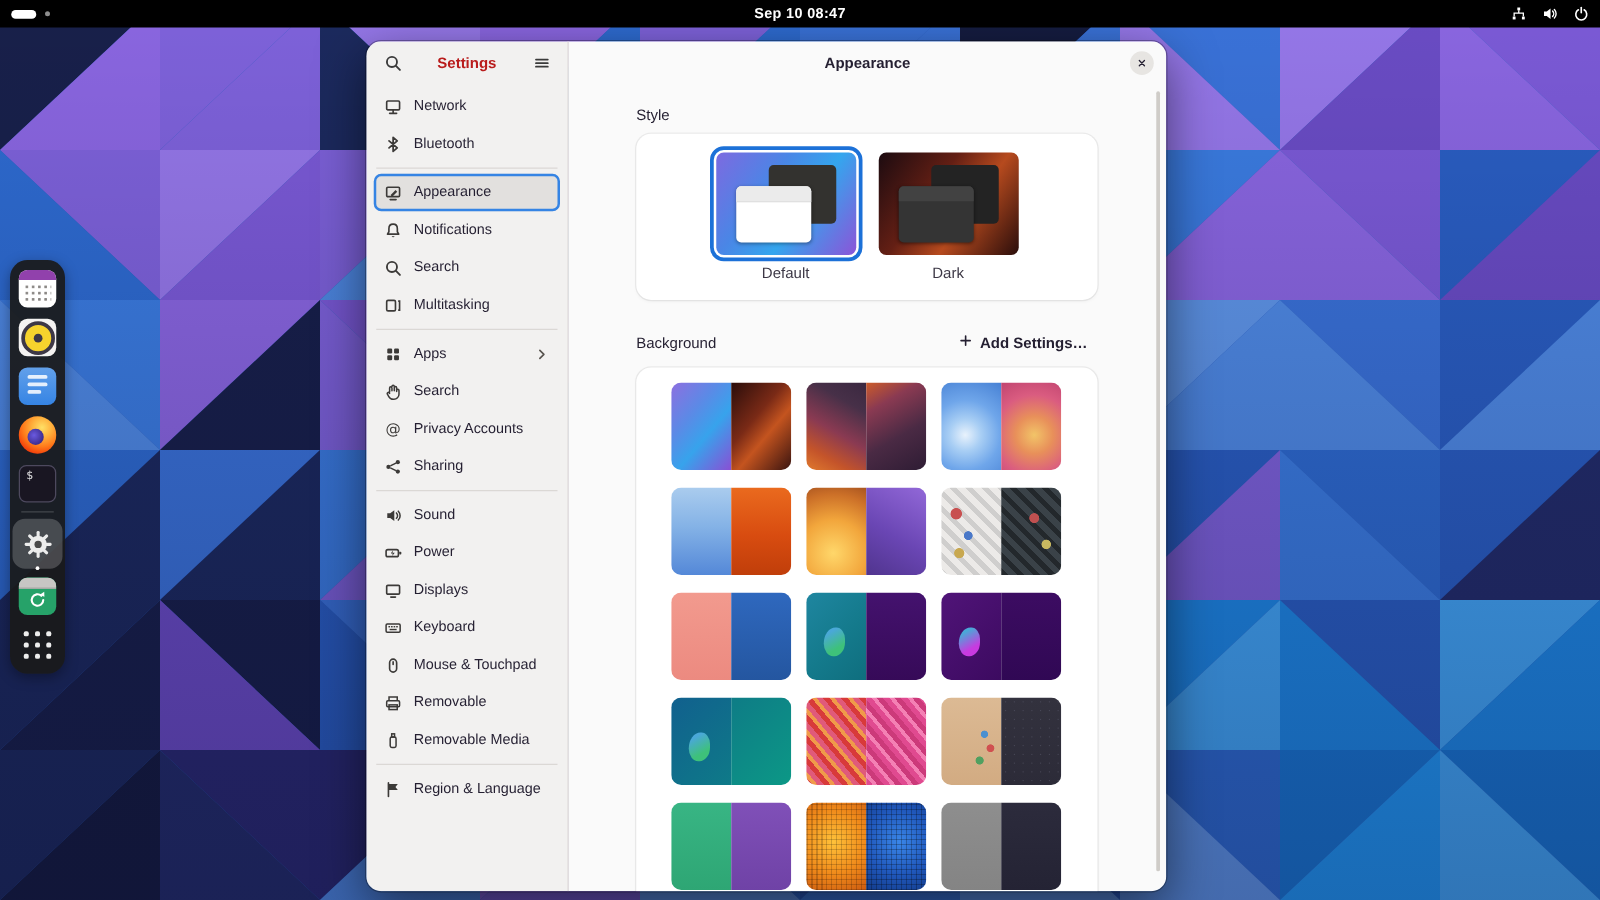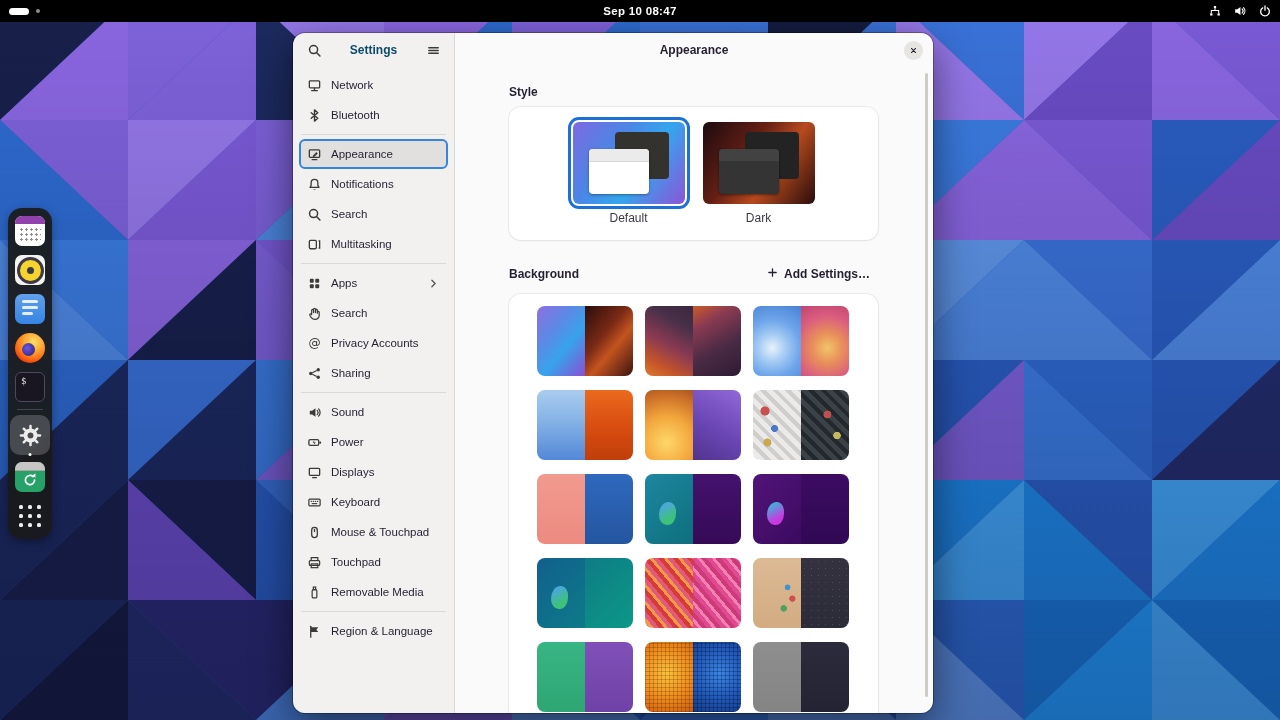--- a/index.html
+++ b/index.html
@@ -52,36 +52,36 @@
   .sw-arrow{position:absolute;left:7px;top:10px}
   .grid-dots{display:grid;grid-template-columns:repeat(3,4px);grid-auto-rows:4px;gap:5px}
   .grid-dots span{width:4px;height:4px;border-radius:1.5px;background:#ededed}
 
   
   .window{position:absolute;left:293px;top:33px;width:640px;height:680px;border-radius:12px;overflow:hidden;
           display:flex;z-index:40;box-shadow:0 12px 38px rgba(0,0,0,.5),0 0 0 1px rgba(0,0,0,.28)}
   .sidebar{width:162px;background:#f2f1f0;border-right:1px solid #dbd8d5;display:flex;flex-direction:column;box-sizing:border-box}
   .sidebar-header{height:34px;display:flex;align-items:center;padding:0 9px;gap:2px}
   .hdr-btn{width:24px;height:24px;border-radius:6px;display:flex;align-items:center;justify-content:center;color:#3a3a3a}
-  .sidebar-title{flex:1;text-align:center;font-weight:bold;font-size:12px;color:#0c4a6e}
+  .sidebar-title{flex:1;text-align:center;font-weight:bold;font-size:12px;color:#b91c1c}
   .sidebar-items{flex:1;padding:3px 6px;overflow:hidden}
   .side-item{height:30px;display:flex;align-items:center;gap:9px;padding:0 8px;border-radius:6px;color:#241f31}
   .side-item .ico{display:flex;color:#3c3a38}
   .side-item .lbl{font-size:11.5px;white-space:nowrap}
   .side-item.selected{background:#e2e0de;outline:2px solid #3584e4;outline-offset:-2px}
   .side-chevron{margin-left:auto;display:flex;color:#57534e}
   .side-divider{height:1px;background:#dbd8d5;margin:4px 2px}
 
   .content{flex:1;background:#fafafa;position:relative}
   .main-header{height:34px;display:flex;align-items:center;justify-content:center}
   .main-title{font-weight:bold;font-size:12px;color:#241f31}
   .close-btn{position:absolute;right:10px;top:8px;width:19px;height:19px;border-radius:50%;background:#e7e5e2;
              display:flex;align-items:center;justify-content:center;color:#241f31}
   .scroll{position:absolute;top:34px;left:0;right:0;bottom:0;padding:18px 55px 0 54px;overflow:hidden}
-  .section-label{font-size:12px;font-weight:bold;color:#241f31;margin-bottom:8px}
+  .section-label{font-size:12px;font-weight:normal;color:#241f31;margin-bottom:8px}
   .card{background:#fff;border-radius:12px;box-shadow:0 0 0 1px rgba(0,0,0,.06),0 1px 3px rgba(0,0,0,.04)}
   .style-card{height:133px;display:flex;justify-content:center;gap:18px;padding-top:15px;box-sizing:border-box;margin-bottom:22px}
   .style-option{display:flex;flex-direction:column;align-items:center}
   .style-thumb{width:112px;height:82px;border-radius:6px;position:relative;overflow:hidden}
   .style-option.selected .style-thumb{outline:3px solid #1c71d8;outline-offset:2px}
   .mini-win{position:absolute;border-radius:4px}
   .light .back{left:38%;top:12%;width:48%;height:58%;background:#33322f}
   .light .front{left:15%;top:33%;width:53%;height:55%;background:#fff;box-shadow:0 1px 3px rgba(0,0,0,.35)}
   .light .head{height:26%;background:#ebebeb;border-bottom:1px solid #d8d8d8;border-radius:4px 4px 0 0}
   .dark .back{left:38%;top:12%;width:48%;height:58%;background:#232323}
@@ -530,21 +530,21 @@
         <div class="side-item">
           <span class="ico">
             <svg width="15" height="15" viewBox="0 0 16 16">
               <g fill="none" stroke="currentColor" stroke-width="1.3">
                 <path d="M4.5 6 V2.8 h7 V6"></path>
                 <rect x="2.5" y="6" width="11" height="5" rx="1"></rect>
                 <rect x="4.5" y="9.5" width="7" height="4"></rect>
               </g>
             </svg>
           </span>
-          <span class="lbl">Touchpad</span>
+          <span class="lbl">Removable</span>
         </div>
         <div class="side-item">
           <span class="ico">
             <svg width="15" height="15" viewBox="0 0 16 16">
               <g fill="none" stroke="currentColor" stroke-width="1.3">
                 <rect x="5.5" y="5" width="5" height="8.8" rx="1.4"></rect>
                 <rect x="6.8" y="2.2" width="2.4" height="2.8"></rect>
               </g>
             </svg>
           </span>

